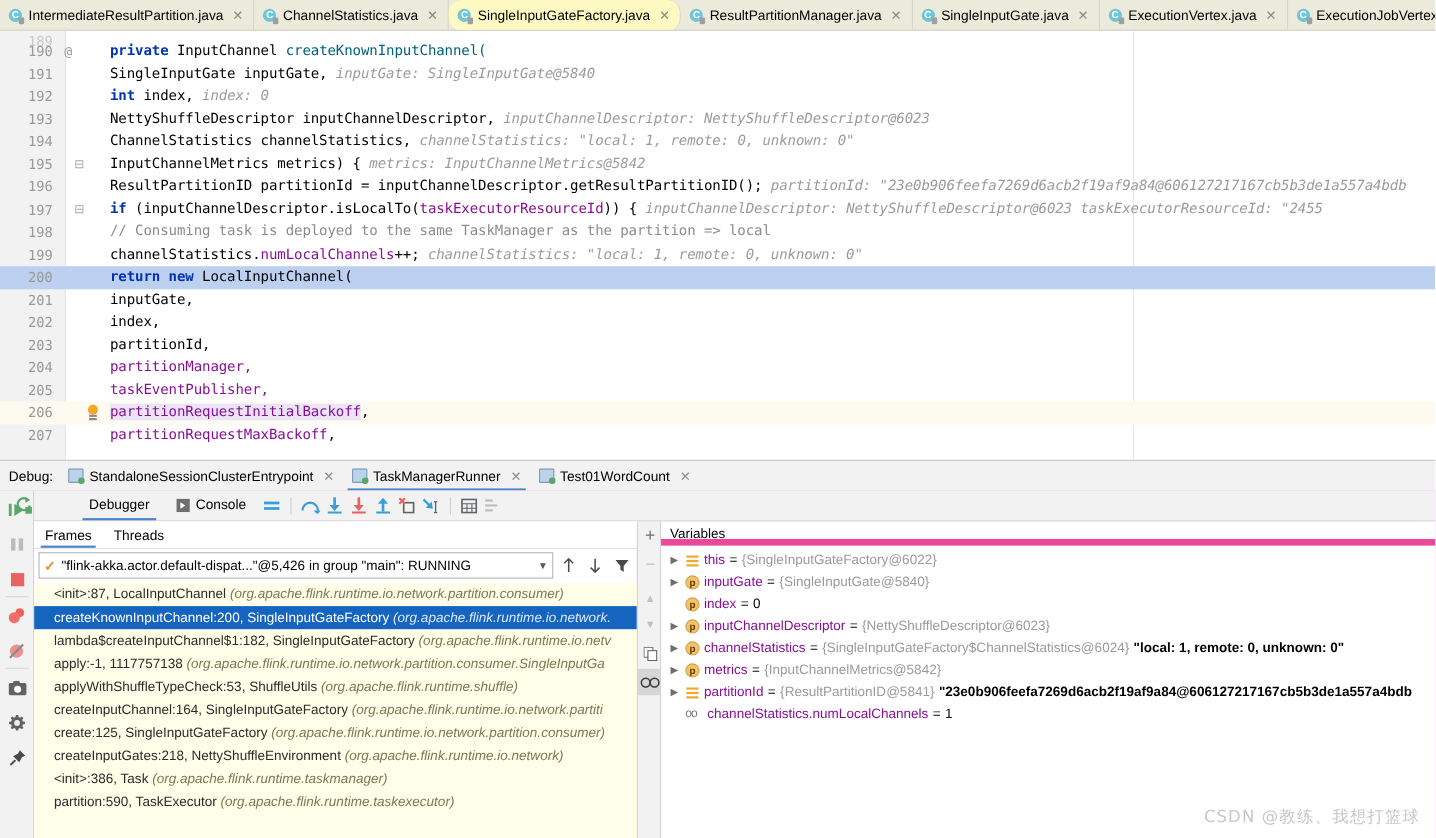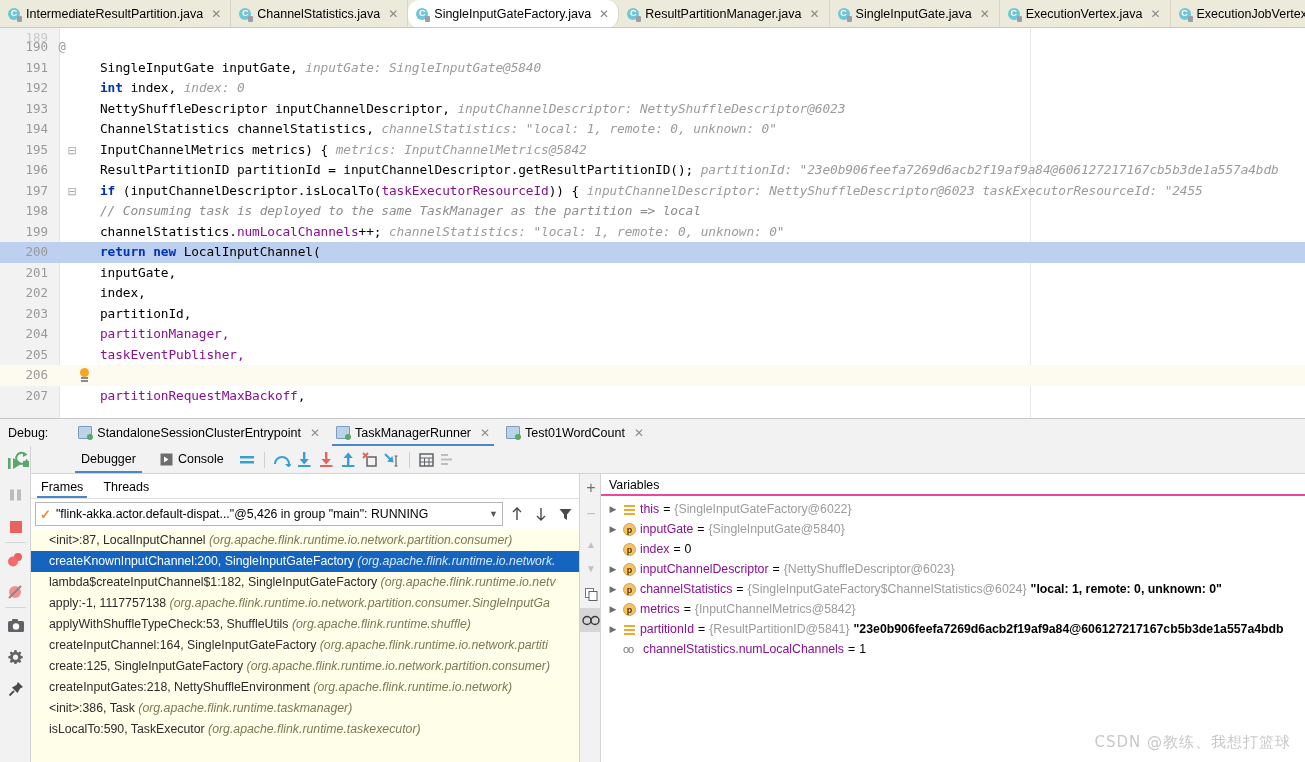--- a/index.html
+++ b/index.html
@@ -26,21 +26,21 @@
     display: flex; align-items: center; gap: 5px;
     padding: 0 9px 0 8px;
     height: 28px;
     font-size: 12.5px;
     color: #000;
     white-space: nowrap;
     border-right: 1px solid #d8d7c6;
     cursor: default;
     position: relative;
   }
-  .etab.active { background: #ffffff; border-radius: 12px; }
+  .etab.active { background: #fef9c3; border-radius: 12px; }
   .etab .cls-ico {
     width: 13px; height: 13px; position: relative; flex: 0 0 auto;
   }
   .cls-ico::before {
     content: ""; position: absolute; left: 0; top: 0;
     width: 12px; height: 12px; border-radius: 50%;
     background: #6fc6d8;
   }
   .cls-ico::after {
     content: "C"; position: absolute; left: 0; top: -1px; width: 12px;
@@ -102,30 +102,30 @@
   .ctext {
     position: absolute; left: 100px; top: 0;
     font-family: "DejaVu Sans Mono", monospace; font-size: 12.8px;
     letter-spacing: -0.1px;
   }
   .kw { color: #0033b3; font-weight: bold; }
   .mcall { color: #00627a; }
   .pl { color: #000000; }
   .fld { color: #871094; }
   .hint { color: #9b9b9b; font-style: italic; }
-  .cmt { color: #8c8c8c; font-style: italic; }
+  .cmt { color: #8c8c8c; }
   .hlword { background: #ebe4f7; }
 
   
   .debug-head {
     position: absolute; top: 418px; left: 0; width: 1305px; height: 28px;
     background: #f2f2f2; border-top: 1px solid #c8c8c8;
     display: flex; align-items: center; padding-left: 8px; gap: 0;
   }
-  .debug-label { font-size: 12.5px; color: #000; margin-right: 22px; }
+  .debug-label { font-size: 12.5px; color: #000; margin-right: 6px; }
   .dtab {
     display: flex; align-items: center; gap: 5px; height: 27px;
     padding: 0 8px; font-size: 12.5px; color: #000; white-space: nowrap;
     cursor: default; position: relative;
   }
   .dtab.active::after {
     content: ""; position: absolute; left: 4px; right: 4px; bottom: 0;
     height: 2px; background: #4a86c8;
   }
   .run-ico {
@@ -218,21 +218,21 @@
     display: flex; align-items: center; justify-content: center;
     font-size: 13px; color: #6e6e6e; cursor: pointer;
   }
 
   .vars-pane {
     position: absolute; left: 601px; top: 28px; width: 704px; height: 288px;
     background: #ffffff;
   }
   .vars-head {
     height: 22px; line-height: 22px; padding-left: 8px; font-size: 12.3px;
-    border-bottom: 2px solid #ec4899; color: #000;
+    border-bottom: 6px solid #ec4899; color: #000;
   }
   .vars-list { padding-top: 3px; }
   .vrow {
     height: 20px; line-height: 20px; font-size: 12.3px; white-space: nowrap;
     display: flex; align-items: center; gap: 4px; padding-left: 6px; cursor: default;
   }
   .arrow {
     width: 12px; text-align: center; color: #6e6e6e; font-size: 9px; flex: 0 0 12px;
   }
   .pico {
@@ -319,20 +319,21 @@
     <div class="gutter-bg"></div>
     <div class="guideline"></div>
     <div class="code-rows" id="coderows">
         <div class="crow" style="height: 9px;">
           <span class="lnum" style="color: rgb(201, 201, 201);">189</span>
           <span class="ctext"></span>
         </div>
         <div class="crow">
           <span class="lnum">190</span>
           <span class="gmark">@</span>
+          <span class="ctext"><span class="kw">private </span><span class="pl">InputChannel </span><span class="mcall">createKnownInputChannel(</span></span>
         </div>
         <div class="crow">
           <span class="lnum">191</span>
           <span class="ctext"><span class="pl">        SingleInputGate inputGate,  </span><span class="hint">inputGate: SingleInputGate@5840</span></span>
         </div>
         <div class="crow">
           <span class="lnum">192</span>
           <span class="ctext"><span class="pl">        </span><span class="kw">int</span><span class="pl"> index,  </span><span class="hint">index: 0</span></span>
         </div>
         <div class="crow">
@@ -385,20 +386,21 @@
           <span class="lnum">204</span>
           <span class="ctext"><span class="fld">                partitionManager,</span></span>
         </div>
         <div class="crow">
           <span class="lnum">205</span>
           <span class="ctext"><span class="fld">                taskEventPublisher,</span></span>
         </div>
         <div class="crow bulb-row">
           <span class="lnum">206</span>
           <span class="bulb"></span>
+          <span class="ctext"><span class="fld hlword">                partitionRequestInitialBackoff</span><span class="pl">,</span></span>
         </div>
         <div class="crow">
           <span class="lnum">207</span>
           <span class="ctext"><span class="fld">                partitionRequestMaxBackoff</span><span class="pl">,</span></span>
         </div>
       </div>
   </div>
 
   <div class="debug-head">
     <span class="debug-label">Debug:</span>
@@ -590,21 +592,21 @@
       <div class="frames-list" id="frameslist">
           <div class="frow"><span>&lt;init&gt;:87, LocalInputChannel </span><span class="pkg">(org.apache.flink.runtime.io.network.partition.consumer)</span></div>
           <div class="frow sel"><span>createKnownInputChannel:200, SingleInputGateFactory </span><span class="pkg">(org.apache.flink.runtime.io.network.</span></div>
           <div class="frow"><span>lambda$createInputChannel$1:182, SingleInputGateFactory </span><span class="pkg">(org.apache.flink.runtime.io.netv</span></div>
           <div class="frow"><span>apply:-1, 1117757138 </span><span class="pkg">(org.apache.flink.runtime.io.network.partition.consumer.SingleInputGa</span></div>
           <div class="frow"><span>applyWithShuffleTypeCheck:53, ShuffleUtils </span><span class="pkg">(org.apache.flink.runtime.shuffle)</span></div>
           <div class="frow"><span>createInputChannel:164, SingleInputGateFactory </span><span class="pkg">(org.apache.flink.runtime.io.network.partiti</span></div>
           <div class="frow"><span>create:125, SingleInputGateFactory </span><span class="pkg">(org.apache.flink.runtime.io.network.partition.consumer)</span></div>
           <div class="frow"><span>createInputGates:218, NettyShuffleEnvironment </span><span class="pkg">(org.apache.flink.runtime.io.network)</span></div>
           <div class="frow"><span>&lt;init&gt;:386, Task </span><span class="pkg">(org.apache.flink.runtime.taskmanager)</span></div>
-          <div class="frow"><span>isLocalTo:590, TaskExecutor </span><span class="pkg">(org.apache.flink.runtime.taskexecutor)</span></div>
+          <div class="frow"><span>partition:590, TaskExecutor </span><span class="pkg">(org.apache.flink.runtime.taskexecutor)</span></div>
         </div>
     </div>
 
     <div class="vsplit">
       <div class="vsbtn" style="top:2px;font-size:16px;">
         <span>+</span>
       </div>
       <div class="vsbtn" style="top:28px;color:#c0c0c0;font-size:16px;">
         <span>−</span>
       </div>

